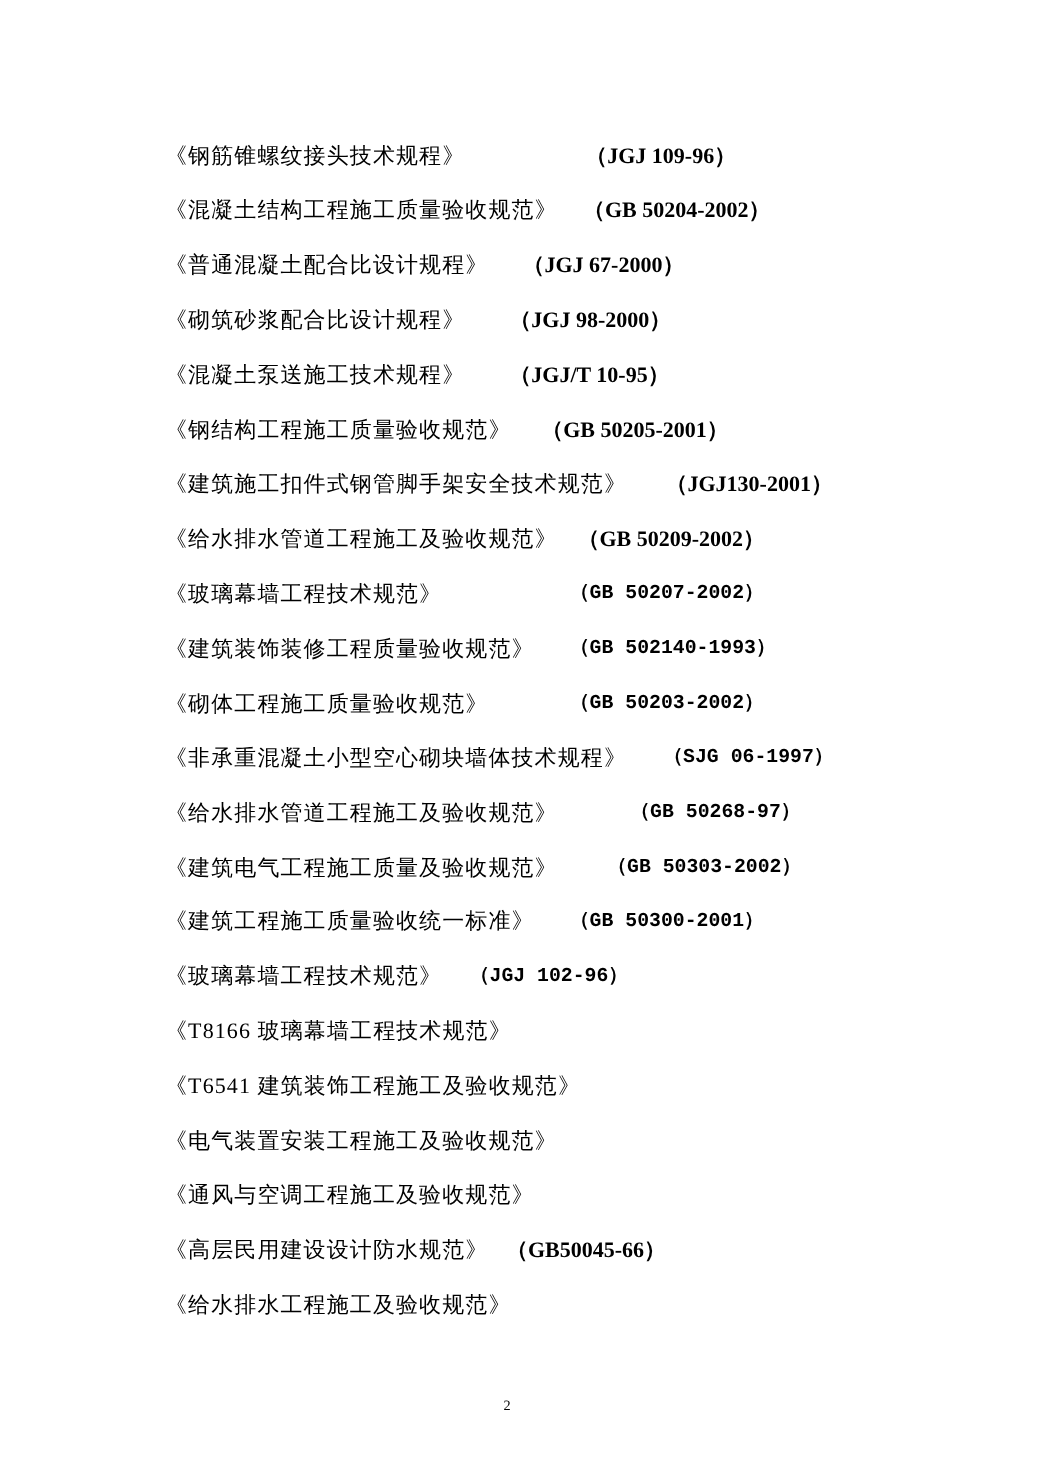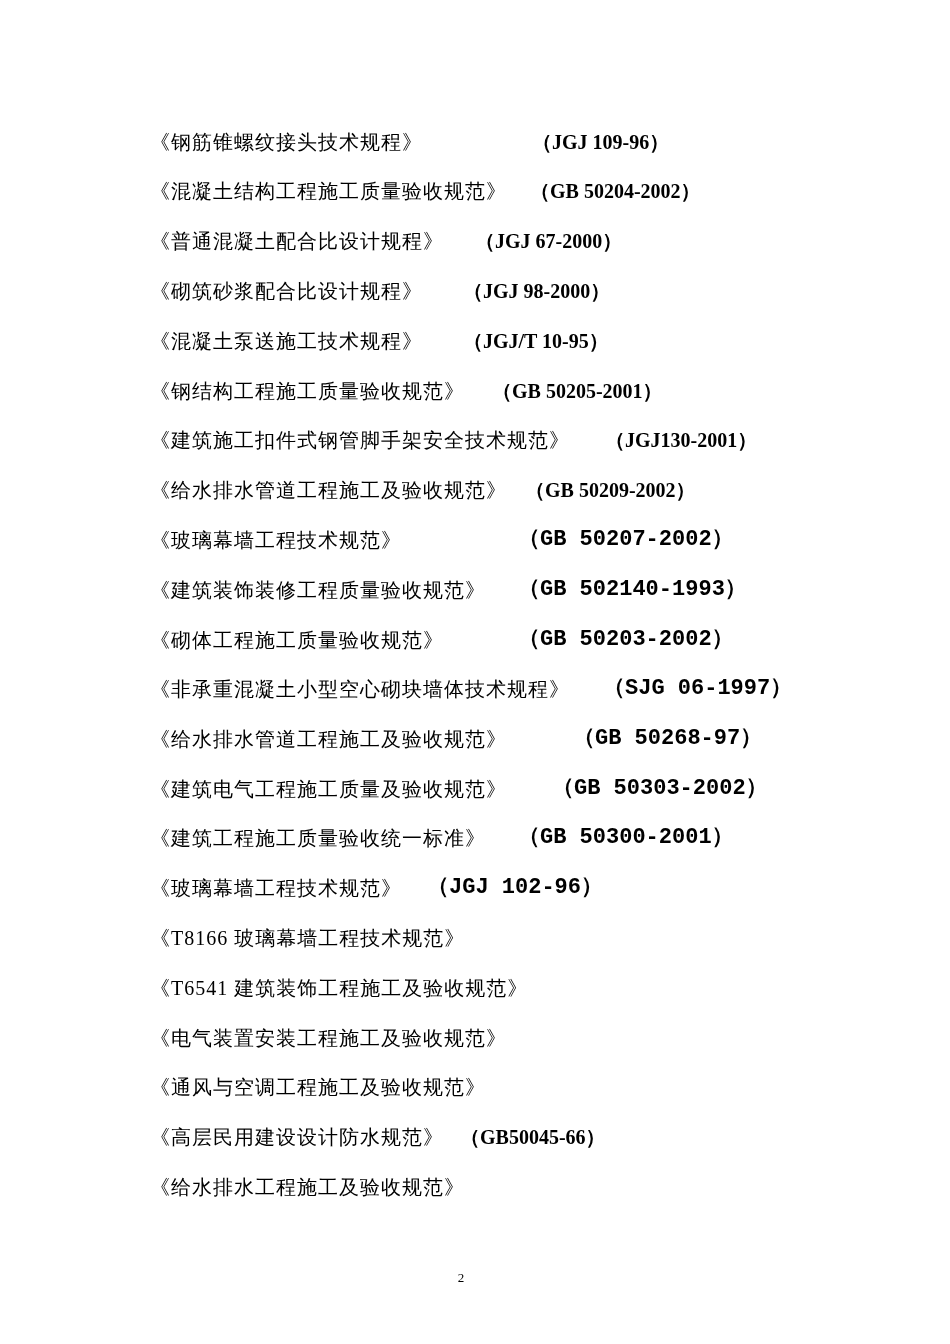--- a/index.html
+++ b/index.html
@@ -4,21 +4,21 @@
 <style>
   html, body { margin: 0; padding: 0; background: #ffffff; }
   body { width: 950px; height: 1344px; position: relative; overflow: hidden;
          font-family: "Liberation Serif", "DejaVu Serif", serif; color: #000; }
   .page { position: absolute; left: 0; top: 0; width: 950px; height: 1100px; }
   .line { position: absolute; left: 150px; height: 30px; white-space: nowrap;
           font-size: 20px; line-height: 30px; }
   .title { position: absolute; left: 0; top: 0; letter-spacing: 1px; }
   .code { position: absolute; top: 0; font-weight: bold; }
   .code.serif { font-family: "Liberation Serif", "DejaVu Serif", serif; font-size: 20px; }
-  .code.mono { font-family: "Liberation Mono", "DejaVu Sans Mono", monospace; font-size: 22px; }
+  .code.mono { font-family: "Liberation Mono", "DejaVu Sans Mono", monospace; font-size: 18px; }
   .page-number { position: absolute; top: 1270px; left: 0; width: 922px; text-align: center;
                  font-size: 13px; font-family: "Liberation Serif", serif; }
 </style>
 </head>
 <body>
 
 <div class="page">
 
   <div class="line" style="top:127px">
     <span class="title">《钢筋锥螺纹接头技术规程》</span>

